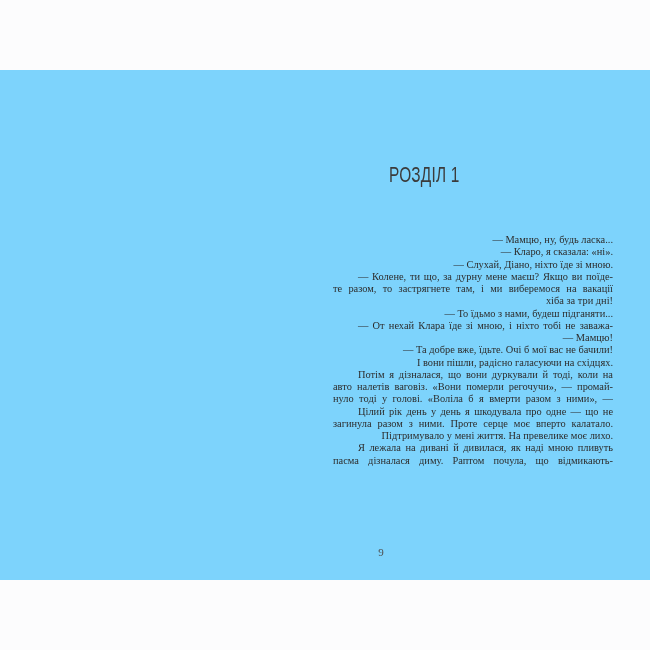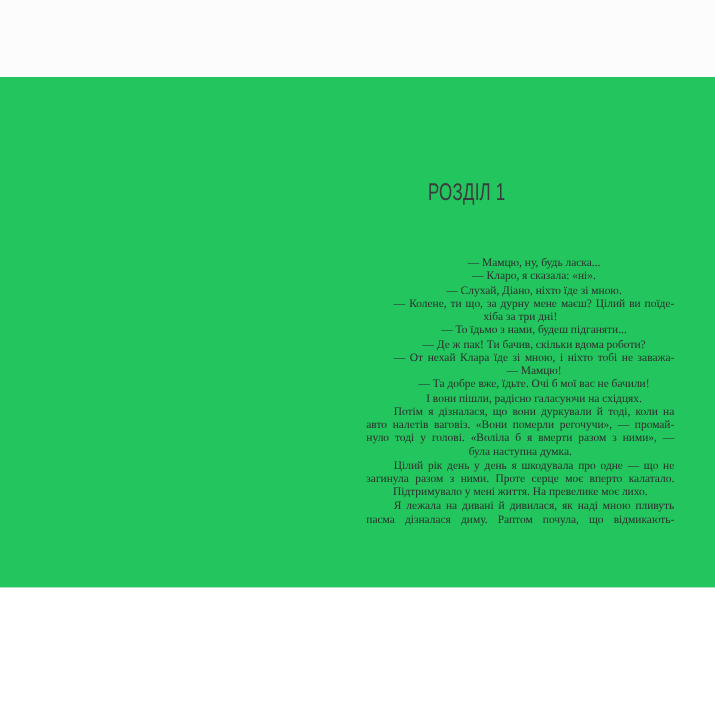--- a/index.html
+++ b/index.html
@@ -1,22 +1,22 @@
 <!DOCTYPE html>
 <html><head>
 <meta charset="utf-8">
 <style>
   html,body { margin:0; padding:0; }
   body { font-family: "Liberation Serif", "DejaVu Serif", serif; }
 
   .screen {
     position: relative;
     width: 650px;
-    height: 534px;
-    background: #22c55e;
+    height: 650px;
+    background: #7dd3fc;
     overflow: hidden;
   }
 
   
   .band-top {
     position: absolute; left:0; top:0;
     width:650px; height:70px;
     background:#fcfcfd;
   }
   .band-bottom {
@@ -44,21 +44,21 @@
     position: absolute;
     left: 333px;
     top: 234px;
     width: 280px;
     font-size: 10.4px;
     line-height: 12.25px;
     color: #2d2d2d;
   }
 
   .para .line:first-child { text-indent: 25px; }
-  .line { text-align: center; white-space: normal; }
+  .line { text-align: right; white-space: normal; }
   .line.fill {
     text-align: justify;
     text-align-last: justify;
   }
 
   .page-number {
     position: absolute;
     left: 361px;
     top: 546px;
     width: 40px;
@@ -80,46 +80,43 @@
       <div class="para">
         <div class="line">— Мамцю, ну, будь ласка...</div>
       </div>
       <div class="para">
         <div class="line">— Кларо, я сказала: «ні».</div>
       </div>
       <div class="para">
         <div class="line">— Слухай, Діано, ніхто їде зі мною.</div>
       </div>
       <div class="para">
-        <div class="line fill">— Колене, ти що, за дурну мене маєш? Цілий ви поїде-</div>
+        <div class="line fill">— Колене, ти що, за дурну мене маєш? Якщо ви поїде-</div>
+        <div class="line fill">те разом, то застрягнете там, і ми виберемося на вакації</div>
         <div class="line">хіба за три дні!</div>
       </div>
       <div class="para">
         <div class="line">— То їдьмо з нами, будеш підганяти...</div>
-      </div>
-      <div class="para">
-        <div class="line">— Де ж пак! Ти бачив, скільки вдома роботи?</div>
       </div>
       <div class="para">
         <div class="line fill">— От нехай Клара їде зі мною, і ніхто тобі не заважа-</div>
       </div>
       <div class="para">
         <div class="line">— Мамцю!</div>
       </div>
       <div class="para">
         <div class="line">— Та добре вже, їдьте. Очі б мої вас не бачили!</div>
       </div>
       <div class="para">
         <div class="line">І вони пішли, радісно галасуючи на східцях.</div>
       </div>
       <div class="para">
         <div class="line fill">Потім я дізналася, що вони дуркували й тоді, коли на</div>
         <div class="line fill">авто налетів ваговіз. «Вони померли регочучи», — промай-</div>
         <div class="line fill">нуло тоді у голові. «Воліла б я вмерти разом з ними», —</div>
-        <div class="line">була наступна думка.</div>
       </div>
       <div class="para">
         <div class="line fill">Цілий рік день у день я шкодувала про одне — що не</div>
         <div class="line fill">загинула разом з ними. Проте серце моє вперто калатало.</div>
         <div class="line">Підтримувало у мені життя. На превелике моє лихо.</div>
       </div>
       <div class="para">
         <div class="line fill">Я лежала на дивані й дивилася, як наді мною пливуть</div>
         <div class="line fill">пасма дізналася диму. Раптом почула, що відмикають-</div>
       </div>

